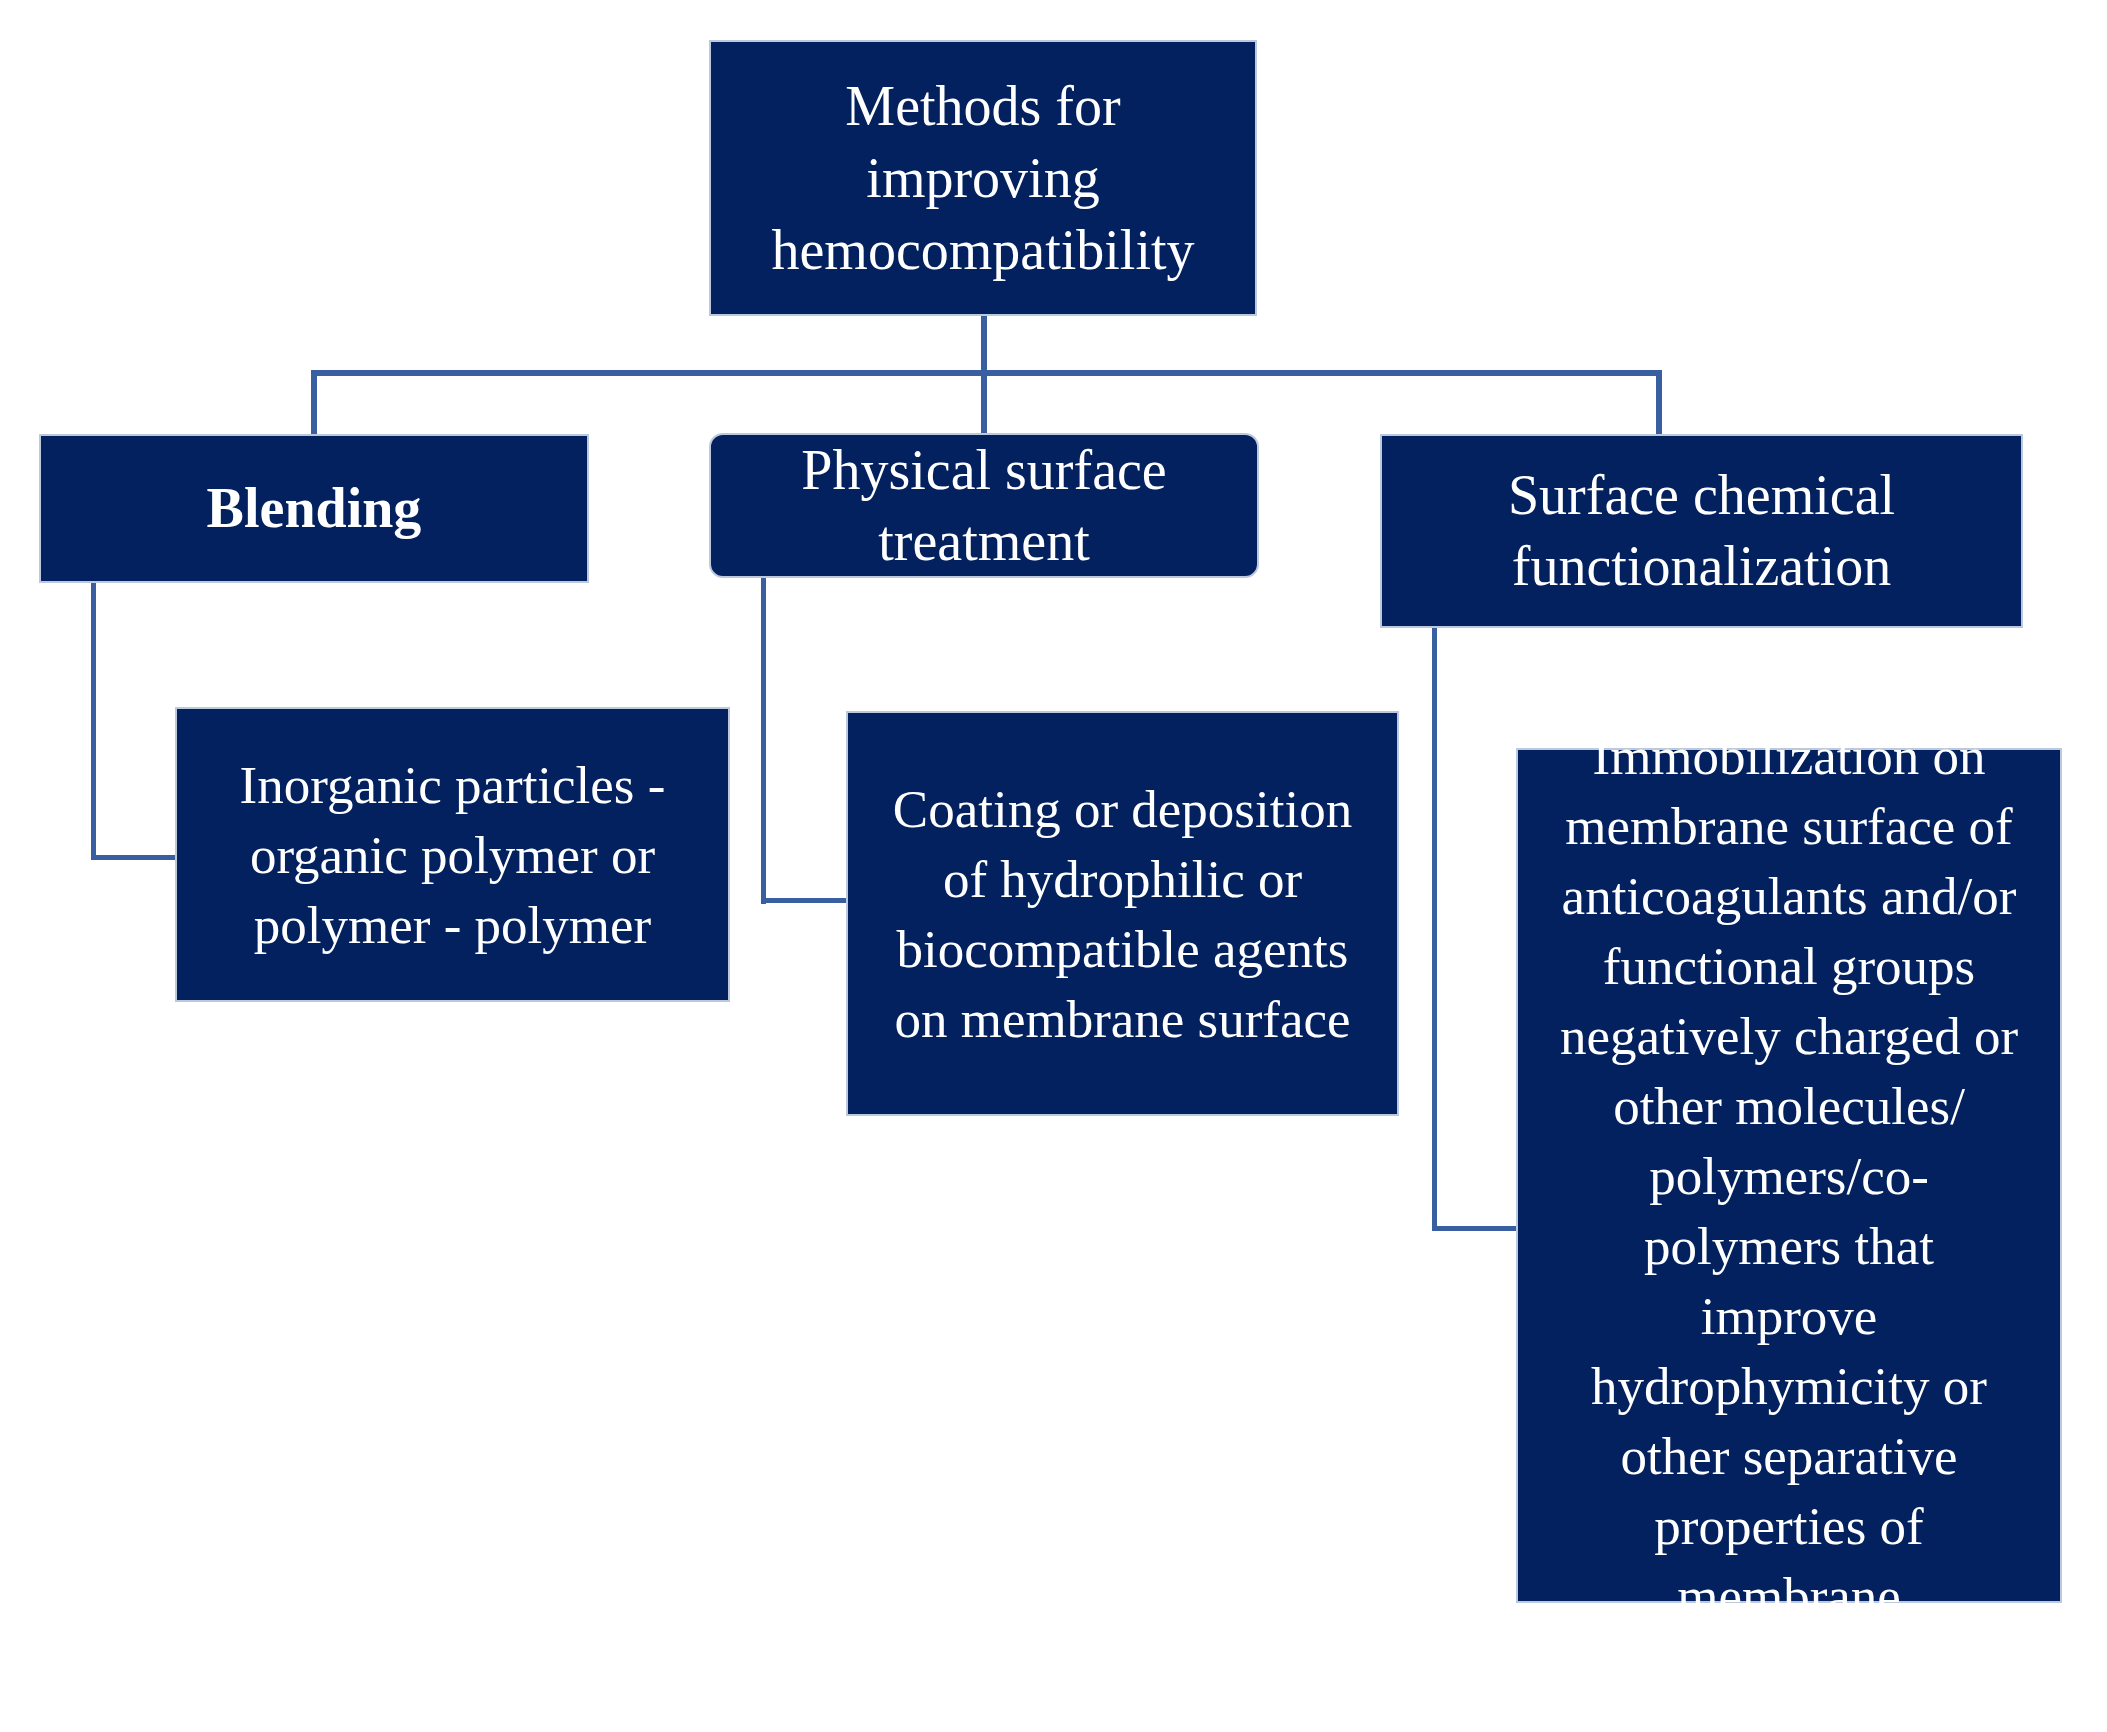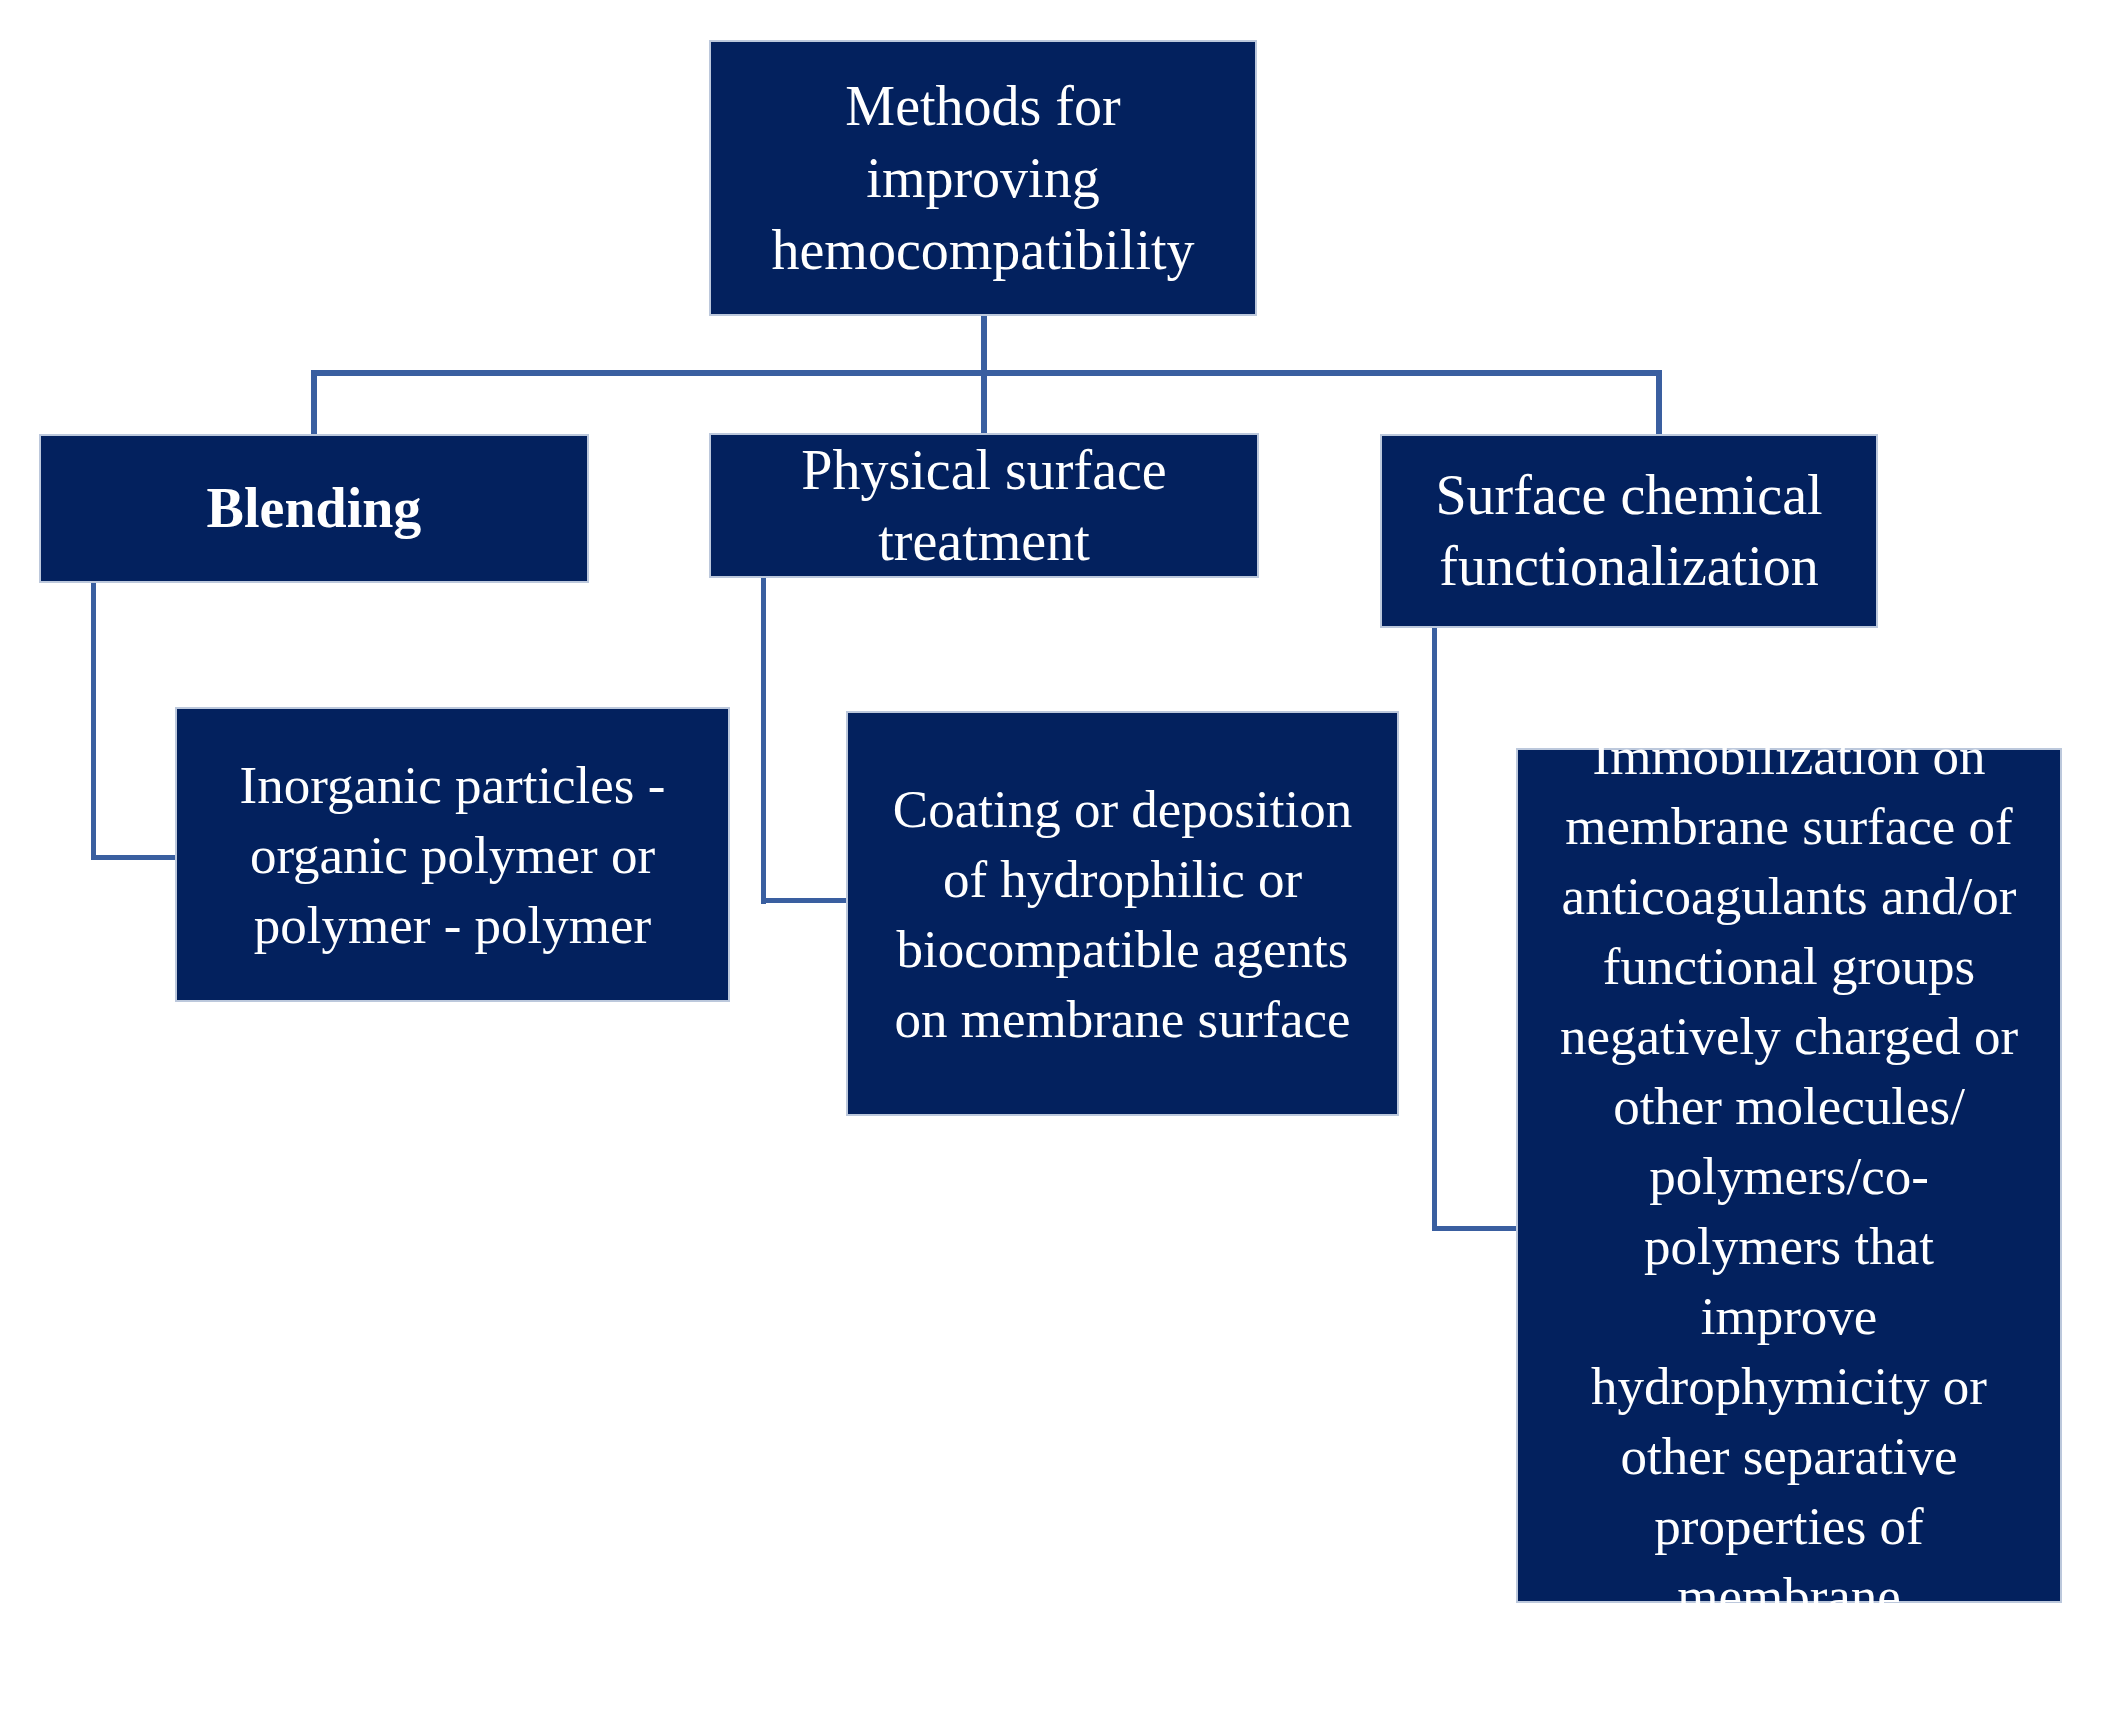--- a/index.html
+++ b/index.html
@@ -65,26 +65,26 @@
   <div class="node lvl0" style="left:709px;top:40px;width:548px;height:276px;">
     <div class="label">Methods for
 improving
 hemocompatibility</div>
   </div>
 
   <div class="node lvl1" style="left:39px;top:434px;width:550px;height:149px;font-weight:bold;">
     <div class="label">Blending</div>
   </div>
 
-  <div class="node lvl1" style="left:709px;top:433px;width:550px;height:145px;">
+  <div class="node lvl1" style="left:709px;top:433px;width:550px;height:145px;border-radius:14px;">
     <div class="label">Physical surface
 treatment</div>
   </div>
 
-  <div class="node lvl1" style="left:1380px;top:434px;width:498px;height:194px;">
+  <div class="node lvl1" style="left:1380px;top:434px;width:643px;height:194px;">
     <div class="label">Surface chemical
 functionalization</div>
   </div>
 
   <div class="node lvl2" style="left:175px;top:707px;width:555px;height:295px;">
     <div class="label">Inorganic particles -
 organic polymer or
 polymer - polymer</div>
   </div>
 

